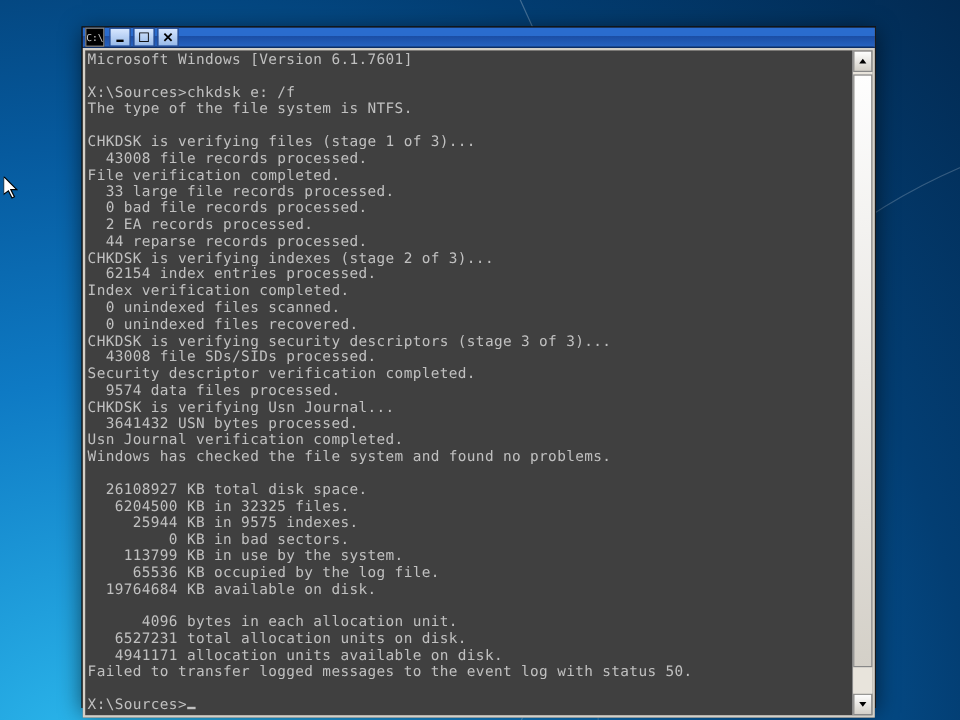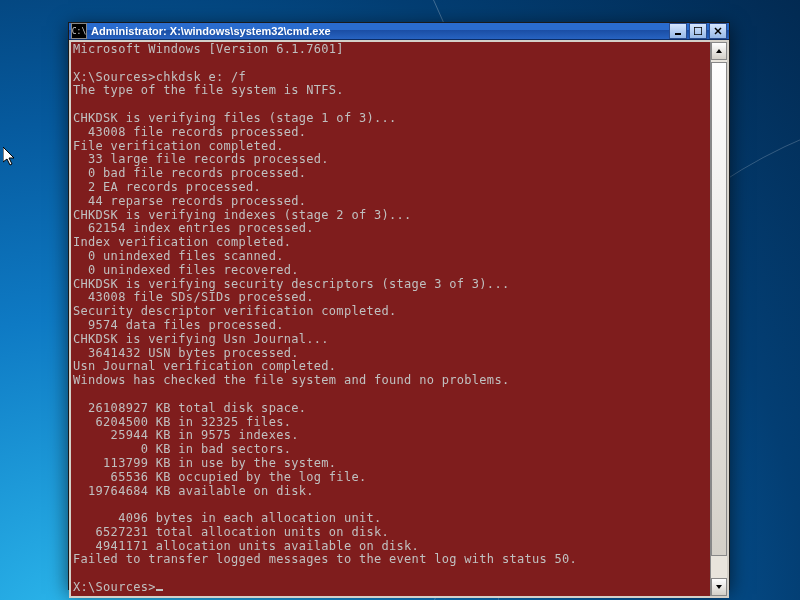--- a/index.html
+++ b/index.html
@@ -99,21 +99,21 @@
     border: 1px solid #2a4d8f;
     display: flex;
     align-items: center;
     justify-content: center;
     cursor: pointer;
   }
   .win-btn svg { display:block; }
 
   .client {
     flex: 1;
-    background: #7f1d1d;
+    background: #404040;
     border: 2px solid #d4d0c8;
     border-top: 2px solid #d4d0c8;
     display: flex;
     position: relative;
   }
   .console {
     flex: 1;
     color: #c0c0c0;
     font-family: "Lucida Console", "Consolas", monospace;
     font-size: 12px;
@@ -162,21 +162,20 @@
 <body>
 
 <svg class="cursor" width="14" height="20" viewBox="0 0 14 20">
   <polygon points="0,0 0,15 4,12 7,18 9,17 6,11 11,11" fill="#ffffff" stroke="#000" stroke-width="1"></polygon>
 </svg>
 
 <div class="window">
 
   <div class="titlebar">
     <div class="title-icon">C:\</div>
-    <div class="title-text">Administrator: X:\windows\system32\cmd.exe</div>
     <div class="win-btns">
       <div class="win-btn">
         <svg width="8" height="8">
             <rect x="1" y="6" width="6" height="2" fill="#000"></rect>
           </svg>
       </div>
       <div class="win-btn">
         <svg width="8" height="8">
             <rect x="0" y="0" width="8" height="8" fill="none" stroke="#000" stroke-width="1.5"></rect>
           </svg>

